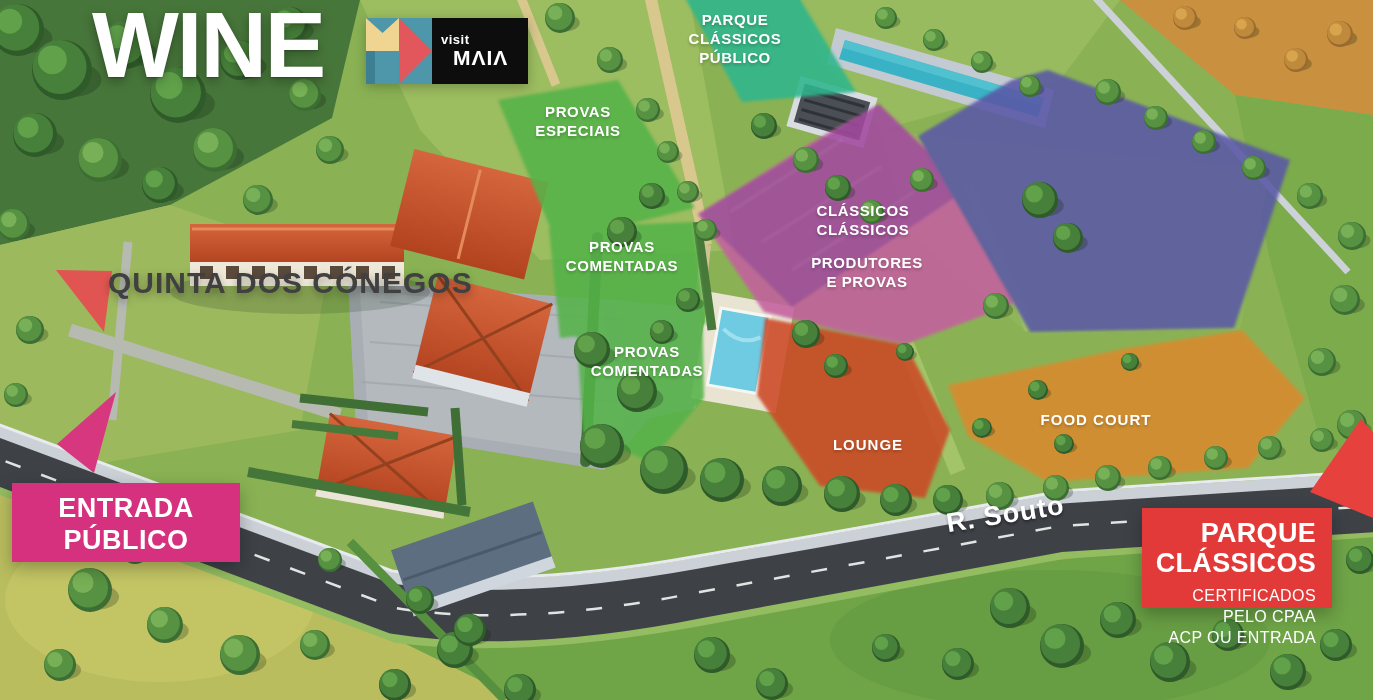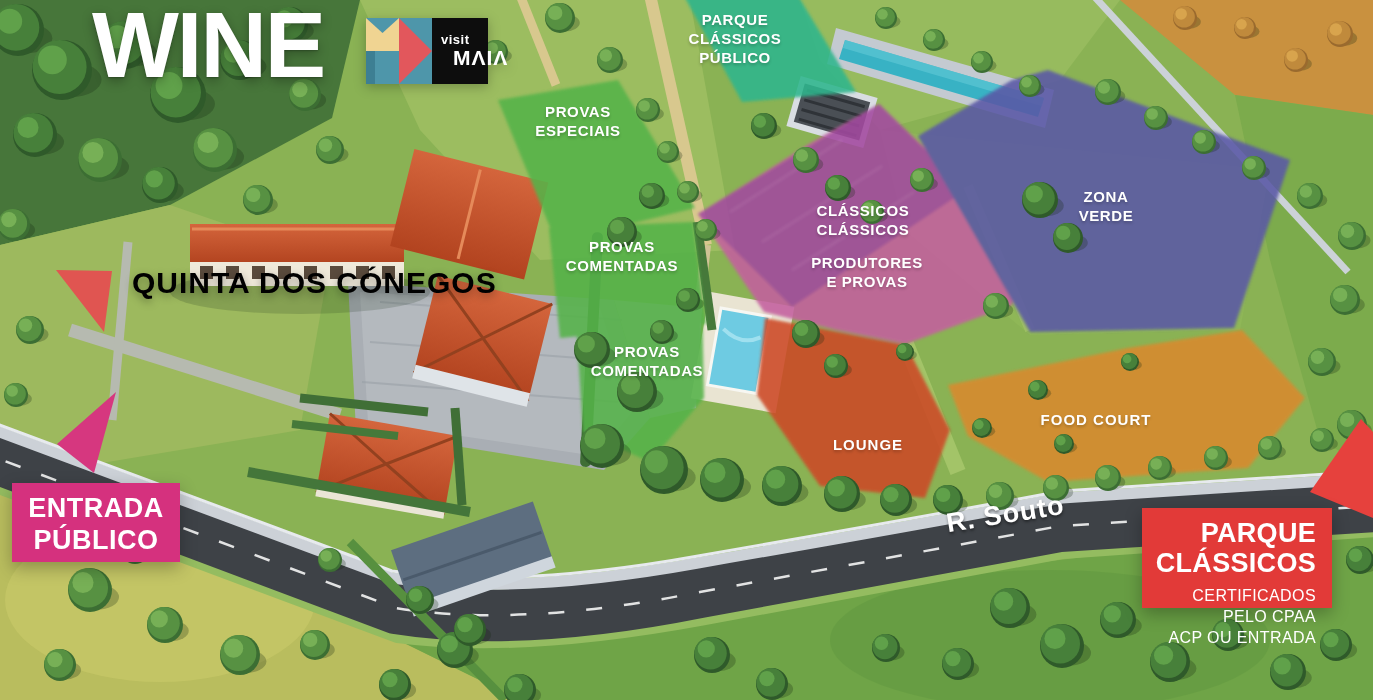--- a/index.html
+++ b/index.html
@@ -9,49 +9,49 @@
   }
   .stage svg.scene{position:absolute;left:0;top:0;}
   
   .t-line{
     position:absolute;color:#fff;font-weight:700;font-size:92px;line-height:86px;
     letter-spacing:-2px;white-space:nowrap;
     text-shadow:0 4px 12px rgba(0,0,0,.30),0 1px 2px rgba(0,0,0,.25);
   }
   .t-line .amp{margin-right:6px;}
   .subtitle{
-    position:absolute;left:132px;top:266px;color:#000000;font-weight:700;font-size:30px;
+    position:absolute;left:108px;top:266px;color:#404040;font-weight:700;font-size:30px;
     letter-spacing:1px;white-space:nowrap;text-shadow:0 3px 8px rgba(0,0,0,.35);
   }
   
   .vm{position:absolute;left:366px;top:18px;display:flex;filter:drop-shadow(0 3px 6px rgba(0,0,0,.25));}
   .vm .mosaic{width:66px;height:66px;display:block;}
   .vm .black{
-    width:56px;height:66px;background:#0d0d0d;color:#fff;
+    width:96px;height:66px;background:#0d0d0d;color:#fff;
     display:flex;flex-direction:column;justify-content:center;padding-left:9px;box-sizing:border-box;
   }
   .vm .visit{font-size:13px;font-weight:700;letter-spacing:.5px;line-height:14px;}
   .vm .brand{font-size:21px;font-weight:700;letter-spacing:1px;line-height:22px;margin-left:12px;}
   
   .zlabel{
     position:absolute;color:#fff;font-weight:700;text-align:center;font-size:15px;
     line-height:1.28;letter-spacing:.6px;text-shadow:0 2px 3px rgba(0,0,0,.22);white-space:nowrap;
   }
   .zlabel span{display:block;}
   .zlabel.single{font-size:15px;letter-spacing:1px;margin-top:36px;}
   
   .road-label{
     position:absolute;left:946px;top:499px;color:#fff;font-weight:700;font-size:27px;
     letter-spacing:1px;transform:rotate(-9deg);text-shadow:0 2px 3px rgba(0,0,0,.45);white-space:nowrap;
   }
   
   .callout{position:absolute;color:#fff;box-shadow:0 6px 16px rgba(0,0,0,.28);box-sizing:border-box;}
   .callout span{display:block;}
   .co-entrada{
-    left:12px;top:483px;width:168px;height:79px;background:#d5317e;
+    left:12px;top:483px;width:228px;height:79px;background:#d5317e;
     text-align:center;font-weight:700;font-size:27px;line-height:1.2;padding-top:9px;letter-spacing:.5px;
   }
   .co-parque{
     left:1142px;top:508px;width:190px;height:100px;background:#e23a38;
     text-align:right;padding:11px 16px 10px 10px;
   }
   .co-parque .big{font-weight:700;font-size:27px;line-height:1.1;letter-spacing:.3px;}
   .co-parque .note{font-weight:400;font-size:16px;line-height:1.3;letter-spacing:.4px;margin-top:8px;}
   .co-parque .note span{display:block;}
 </style>
@@ -638,24 +638,20 @@
     <span>COMENTADAS</span>
   </div>
   <div class="zlabel" style="left:768px;top:201px;width:190px">
     <span>CLÁSSICOS</span>
     <span>CLÁSSICOS</span>
   </div>
   <div class="zlabel" style="left:768px;top:253px;width:198px">
     <span>PRODUTORES</span>
     <span>E PROVAS</span>
   </div>
-  <div class="zlabel" style="left:1028px;top:187px;width:156px">
-    <span>ZONA</span>
-    <span>VERDE</span>
-  </div>
   <div class="zlabel single" style="left:788px;top:399px;width:160px">
     <span>LOUNGE</span>
   </div>
   <div class="zlabel single" style="left:1008px;top:374px;width:176px">
     <span>FOOD COURT</span>
   </div>
 
   <div class="road-label">R. Souto</div>
 
   <div class="callout co-entrada">

